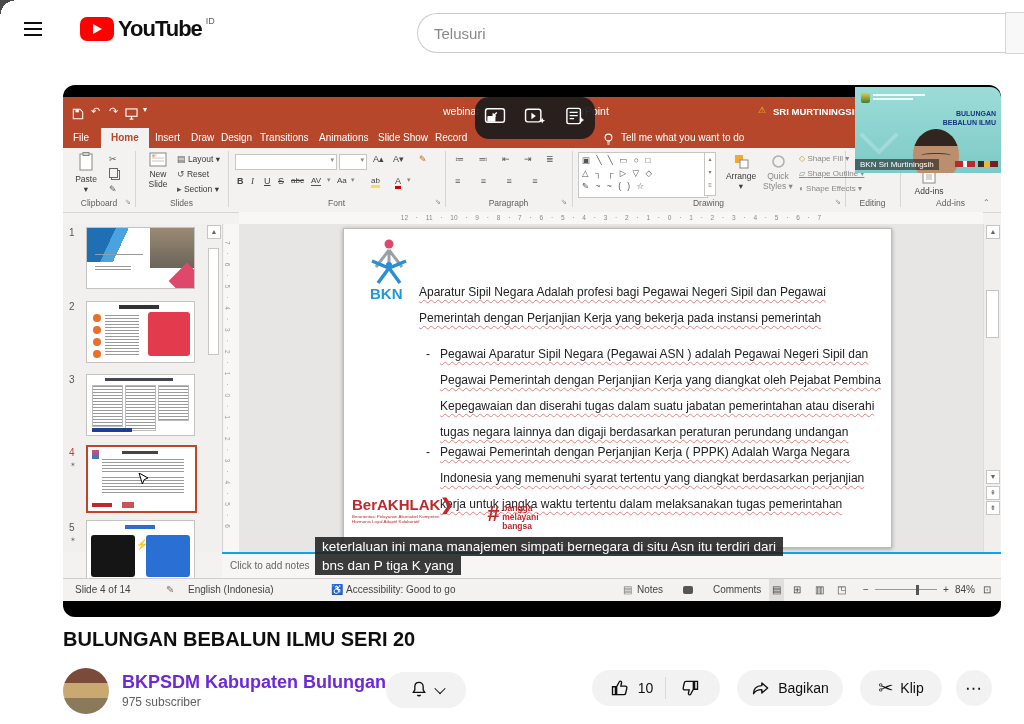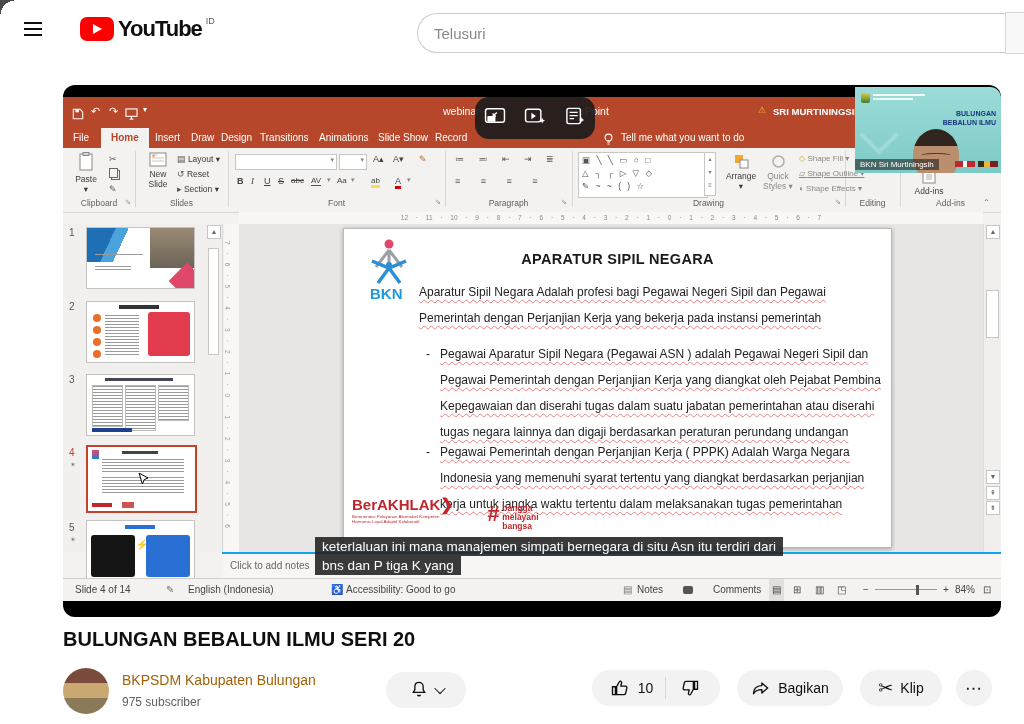--- a/index.html
+++ b/index.html
@@ -60,21 +60,21 @@
   .nametag{position:absolute;left:0;bottom:3px;background:rgba(20,20,20,.55);color:#fff;font-size:8px;padding:1px 5px;}
   .wbanner{position:absolute;right:5px;top:22px;text-align:right;font-size:7px;font-weight:700;color:#17357d;line-height:9px;}
   .crest{position:absolute;left:6px;top:6px;width:9px;height:10px;background:linear-gradient(180deg,#e8c83c,#3f7d3a);border-radius:2px;}
   .crestline{position:absolute;height:2px;background:rgba(255,255,255,.85);}
   .minibanner{position:absolute;height:6px;width:20px;}
   
   .cap{background:rgba(32,32,32,.88);color:#fff;font-size:13.5px;font-weight:500;padding:2px 7px;display:inline-block;}
   
   .vtitle{left:63px;top:628px;font-size:20px;font-weight:700;color:#0f0f0f;}
   .avatar{left:63px;top:668px;width:46px;height:46px;border-radius:50%;background:linear-gradient(180deg,#7a4a3a 0 32%,#c9a872 32% 66%,#8a7a5a 66%);overflow:hidden;}
-  .chname{left:122px;top:672px;font-size:14px;font-weight:400;color:#a16207;}
+  .chname{left:122px;top:672px;font-size:18px;font-weight:700;color:#6d28d9;}
   .chsubs{left:122px;top:695px;font-size:12px;color:#606060;}
   .pill{position:absolute;height:36px;background:#f2f2f2;border-radius:18px;display:flex;align-items:center;justify-content:center;gap:7px;font-size:14px;font-weight:500;color:#0f0f0f;}
   .chev{width:7px;height:7px;border-right:1.8px solid #0f0f0f;border-bottom:1.8px solid #0f0f0f;transform:rotate(45deg) translate(-1px,-1px);}
   .vdiv{width:1px;height:22px;background:#d9d9d9;}
   .dots{font-size:17px;color:#0f0f0f;letter-spacing:1px;}
 </style>
 </head>
 <body>
 
 <div id="page">
@@ -301,21 +301,20 @@
 
       <div class="a canvas"></div>
       <div class="a slide">
         <svg class="a" style="left:24px;top:8px;" width="42" height="66" viewBox="0 0 42 66">
           <circle cx="21" cy="7" r="4.5" fill="#e0486b"></circle>
           <path d="M21 13 L8 30 M21 13 L34 30 M21 16 L21 34" stroke="#9aa0a6" stroke-width="3" fill="none"></path>
           <path d="M4 24 L21 31 L38 24 M21 31 L10 46 M21 31 L32 46" stroke="#2a8fd4" stroke-width="3.5" fill="none"></path>
           <circle cx="21" cy="28" r="3" fill="#2a8fd4"></circle>
           <text x="2" y="62" font-size="15" font-weight="bold" fill="#1d9bd8" font-family="Liberation Sans,sans-serif">BKN</text>
         </svg>
-        <div class="a slide-title">APARATUR SIPIL NEGARA</div>
         <div class="a spara sq" style="left:75px;top:50px;width:460px;">Aparatur Sipil Negara Adalah profesi bagi Pegawai Negeri Sipil dan Pegawai Pemerintah dengan Perjanjian Kerja yang bekerja pada instansi pemerintah</div>
         <div class="a" style="left:82px;top:112px;display:flex;">
           <span class="spara" style="margin-right:10px;">-</span>
           <span class="spara sq" style="width:443px;">Pegawai Aparatur Sipil Negara (Pegawai ASN ) adalah Pegawai Negeri Sipil dan Pegawai Pemerintah dengan Perjanjian Kerja yang diangkat oleh Pejabat Pembina Kepegawaian dan diserahi tugas dalam suatu jabatan pemerintahan atau diserahi tugas negara lainnya dan digaji berdasarkan peraturan perundang undangan</span>
         </div>
         <div class="a" style="left:82px;top:210px;display:flex;">
           <span class="spara" style="margin-right:10px;">-</span>
           <span class="spara sq" style="width:443px;">Pegawai Pemerintah dengan Perjanjian Kerja ( PPPK) Adalah Warga Negara Indonesia yang memenuhi syarat tertentu yang diangkat berdasarkan perjanjian kerja untuk jangka waktu tertentu dalam melaksanakan tugas pemerintahan</span>
         </div>
         <div class="a" style="left:8px;top:266px;">

